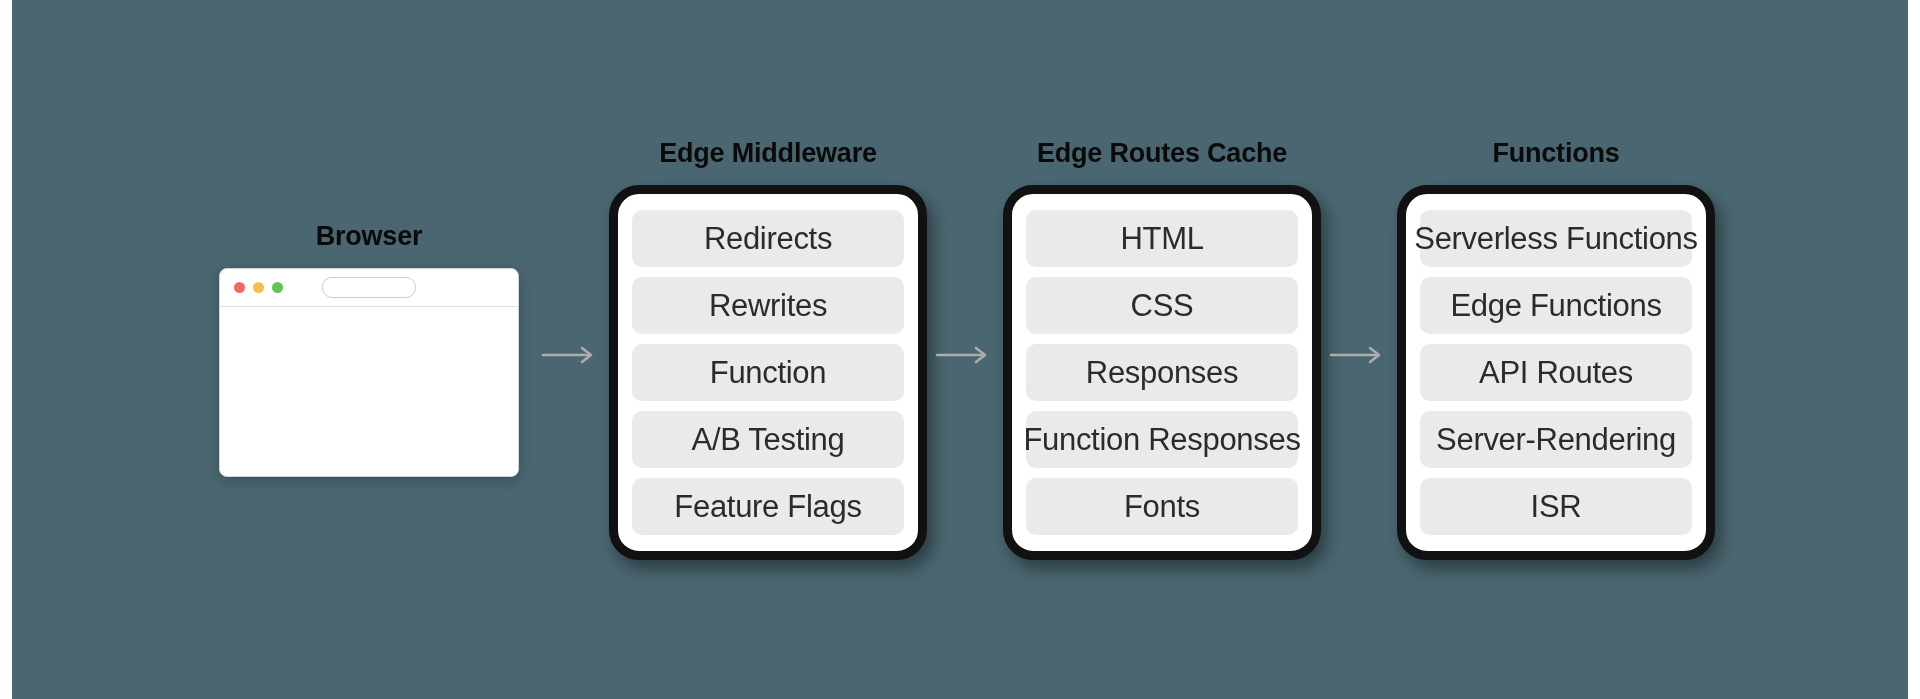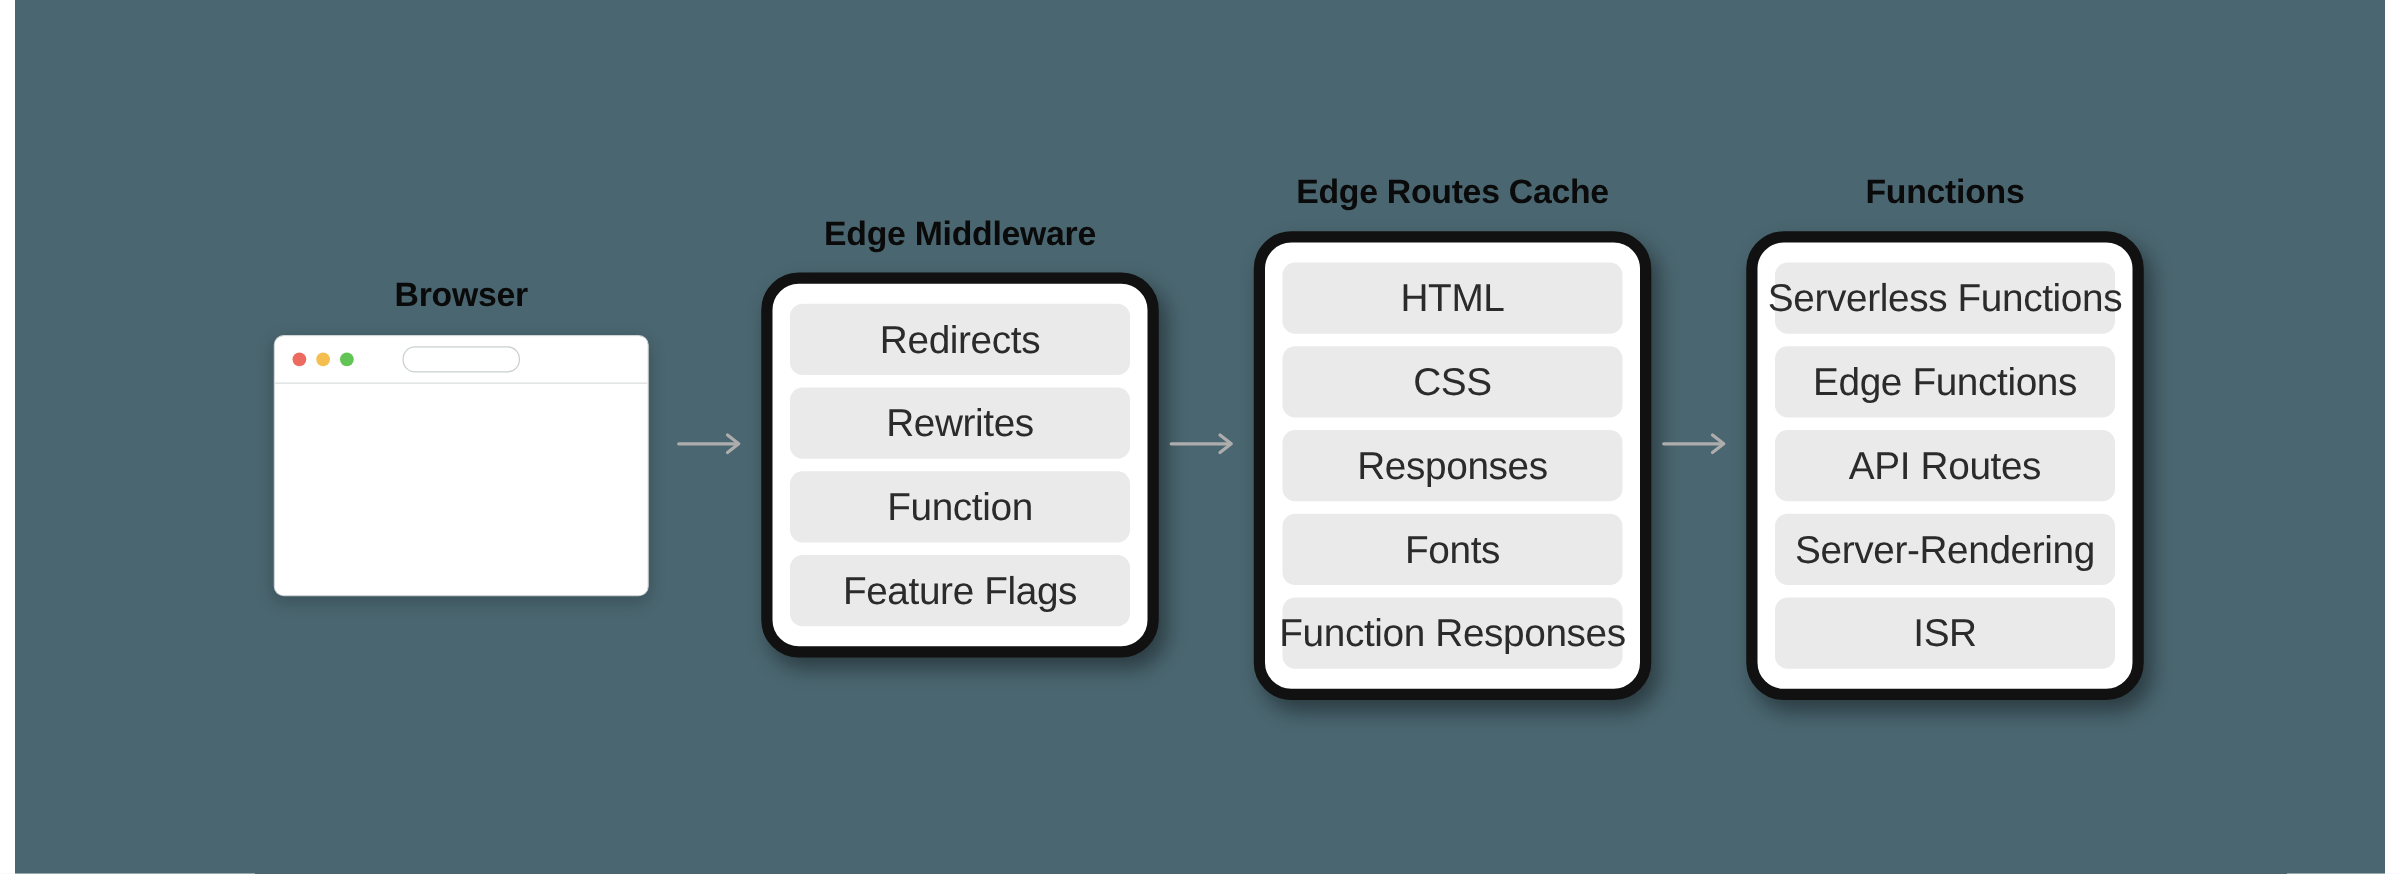--- a/index.html
+++ b/index.html
@@ -192,41 +192,42 @@
         </svg>
       </span>
     </div>
 
     <div class="node">
       <div class="node-title">Edge Middleware</div>
       <div class="card">
         <div class="pill">Redirects</div>
         <div class="pill">Rewrites</div>
         <div class="pill">Function</div>
+        <div class="pill">A/B Testing</div>
         <div class="pill">Feature Flags</div>
       </div>
     </div>
 
     <div class="arrow">
       <span>
         <svg width="60" height="24" viewBox="0 0 60 24" fill="none">
           <path d="M2 12 H48" stroke="#adadad" stroke-width="2.6" stroke-linecap="round"></path>
           <path d="M41 5 L50 12 L41 19" stroke="#adadad" stroke-width="2.6" stroke-linecap="round" stroke-linejoin="round" fill="none"></path>
         </svg>
       </span>
     </div>
 
     <div class="node">
       <div class="node-title">Edge Routes Cache</div>
       <div class="card">
         <div class="pill">HTML</div>
         <div class="pill">CSS</div>
         <div class="pill">Responses</div>
+        <div class="pill">Function Responses</div>
         <div class="pill">Fonts</div>
-        <div class="pill">Function Responses</div>
       </div>
     </div>
 
     <div class="arrow">
       <span>
         <svg width="60" height="24" viewBox="0 0 60 24" fill="none">
           <path d="M2 12 H48" stroke="#adadad" stroke-width="2.6" stroke-linecap="round"></path>
           <path d="M41 5 L50 12 L41 19" stroke="#adadad" stroke-width="2.6" stroke-linecap="round" stroke-linejoin="round" fill="none"></path>
         </svg>
       </span>

